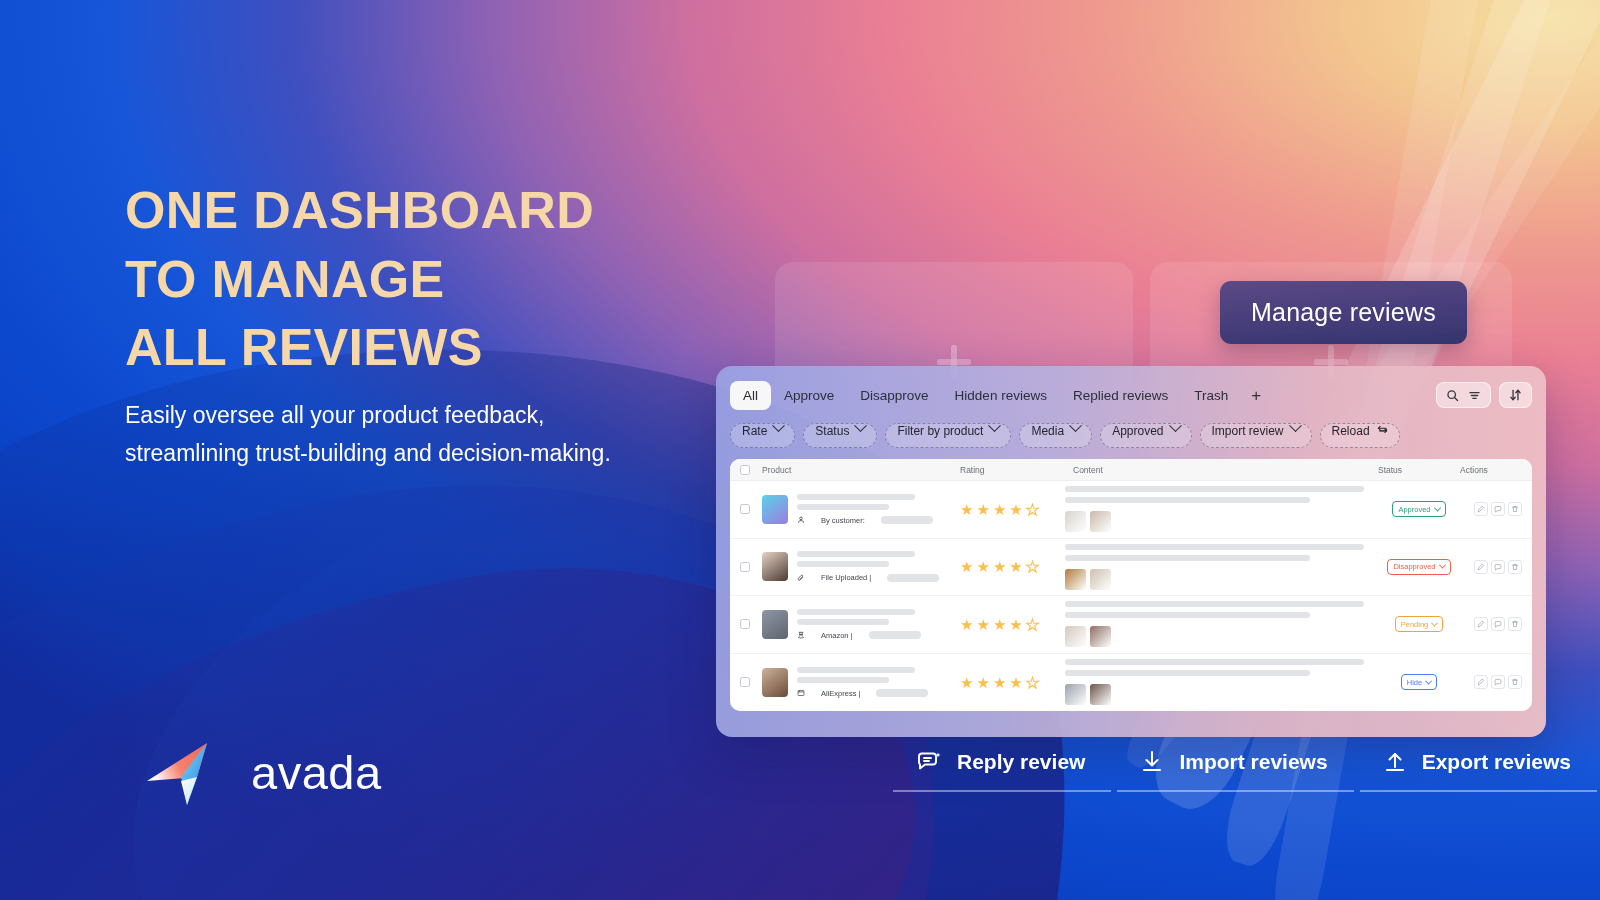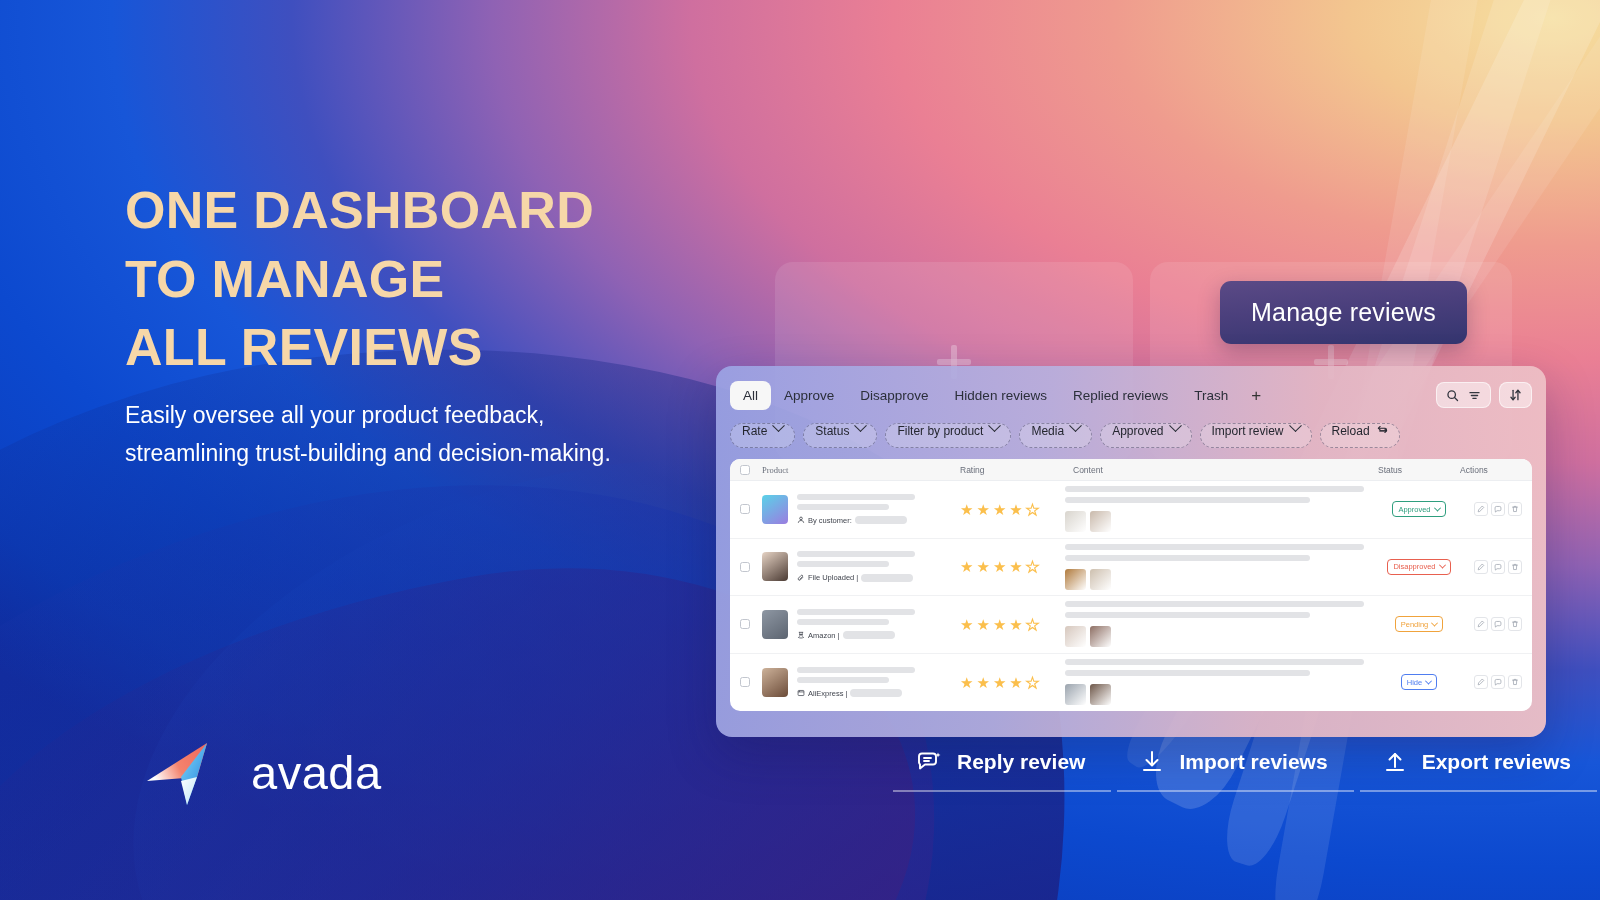--- a/index.html
+++ b/index.html
@@ -162,37 +162,37 @@
     display: flex; align-items: center;
     height: 22px; background: #f7f7f7;
     border-bottom: 1px solid #eceef1;
     font-size: 8.5px; color: #6a6f7b;
     padding: 0 10px;
   }
   .cb {
     width: 10px; height: 10px; border: 1px solid #c2c6ce; border-radius: 2.5px;
     background:#fff; flex: none; cursor:pointer;
   }
-  .col-product { width: 210px; padding-left: 12px; font-family: Liberation Serif, serif; }
+  .col-product { width: 210px; padding-left: 12px; }
   .col-rating  { width: 113px; }
   .col-content { flex: 1; }
   .col-status  { width: 82px; }
   .col-actions { width: 62px; }
 
   .trow {
     display:flex; align-items:center; height: 57.5px;
     border-bottom: 1px solid #f0f1f3; padding: 0 10px;
   }
   .trow:last-child { border-bottom: none; }
 
   .prod-cell { width: 210px; padding-left: 12px; display:flex; align-items:center; gap: 9px; }
   .thumb { width: 26px; height: 29px; border-radius: 4px; flex:none; background-size: cover; }
   .prod-lines { display:flex; flex-direction: column; gap: 4px; }
   .sk { background: #e2e3e6; border-radius: 4px; height: 6px; }
-  .meta { display:flex; align-items:center; gap: 3px; font-size: 7.5px; color: #41454e; margin-top: 2px; }
+  .meta { display:flex; align-items:center; gap: 16px; font-size: 7.5px; color: #41454e; margin-top: 2px; }
   .meta .sk { height: 8px; border-radius: 4px; }
 
   .stars { width: 105px; display:flex; gap: 3px; font-size: 15px; line-height: 1; }
   .star { color: #fbbf4c; }
   .star.off { color: #fff; -webkit-text-stroke: 1.1px #fbbf4c; }
 
   .content-cell { flex: 1; display:flex; flex-direction: column; gap: 5px; padding-right: 14px; }
   .media-row { display:flex; gap: 4px; margin-top: 3px; }
   .media-thumb { width: 21px; height: 21px; border-radius: 3px; background-size: cover; }
 

